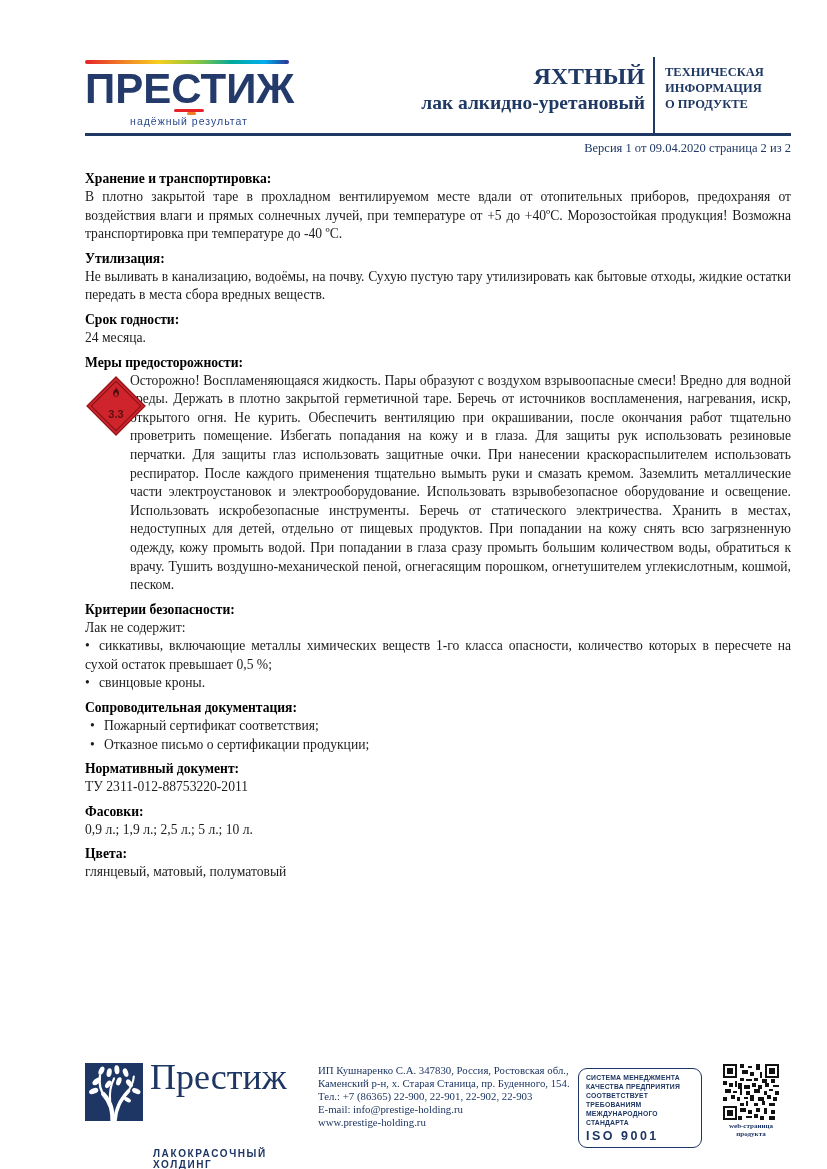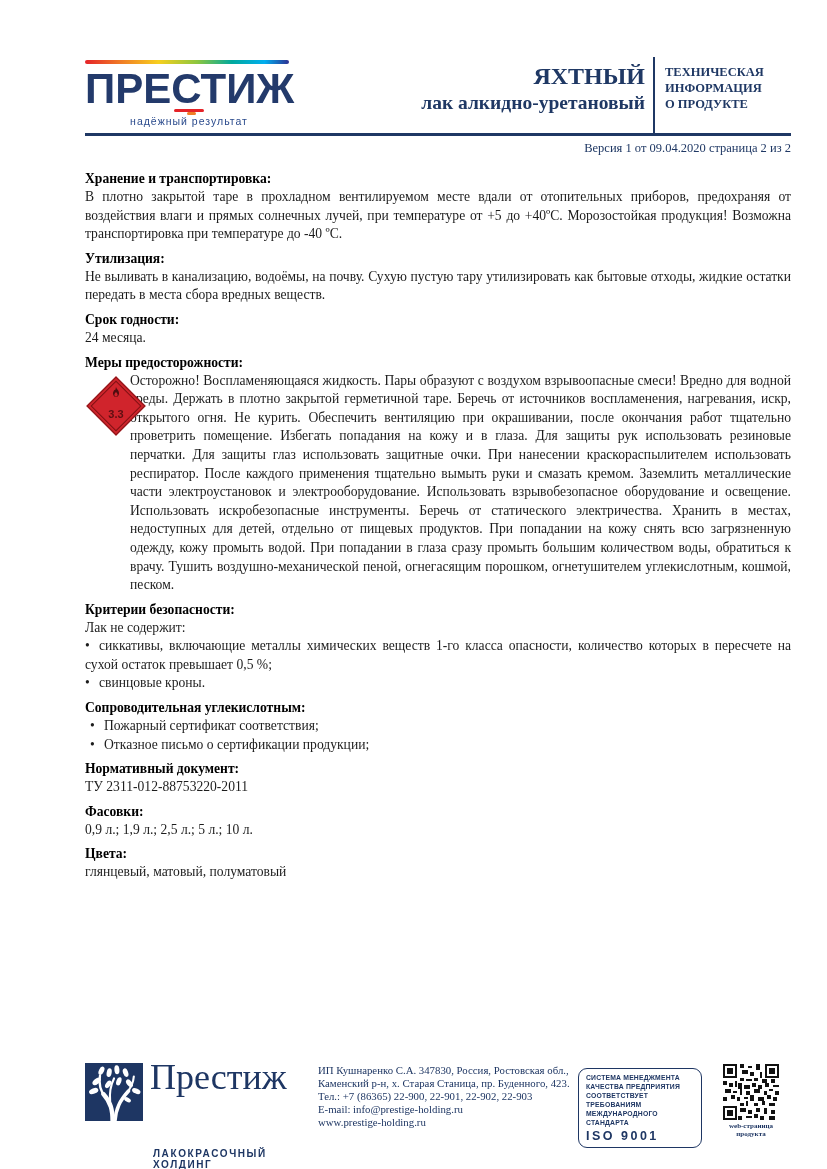--- a/index.html
+++ b/index.html
@@ -153,21 +153,21 @@
         </div>
       </div>
       <p>Осторожно! Воспламеняющаяся жидкость. Пары образуют с воздухом взрывоопасные смеси! Вредно для водной среды. Держать в плотно закрытой герметичной таре. Беречь от источников воспламенения, нагревания, искр, открытого огня. Не курить. Обеспечить вентиляцию при окрашивании, после окончания работ тщательно проветрить помещение. Избегать попадания на кожу и в глаза. Для защиты рук использовать резиновые перчатки. Для защиты глаз использовать защитные очки. При нанесении краскораспылителем использовать респиратор. После каждого применения тщательно вымыть руки и смазать кремом. Заземлить металлические части электроустановок и электрооборудование. Использовать взрывобезопасное оборудование и освещение. Использовать искробезопасные инструменты. Беречь от статического электричества. Хранить в местах, недоступных для детей, отдельно от пищевых продуктов. При попадании на кожу снять всю загрязненную одежду, кожу промыть водой. При попадании в глаза сразу промыть большим количеством воды, обратиться к врачу. Тушить воздушно-механической пеной, огнегасящим порошком, огнетушителем углекислотным, кошмой, песком.</p>
     </div>
 
     <h3>Критерии безопасности:</h3>
     <p class="plain">Лак не содержит:</p>
     <div class="bullet-line"><span class="b">•</span><span>сиккативы, включающие металлы химических веществ 1-го класса опасности, количество которых в пересчете на сухой остаток превышает 0,5 %;</span></div>
     <div class="bullet-line"><span class="b">•</span><span>свинцовые кроны.</span></div>
 
-    <h3>Сопроводительная углекислотным:</h3>
+    <h3>Сопроводительная документация:</h3>
     <div class="doc-bullets">
       <div class="bullet-line"><span class="b">•</span><span>Пожарный сертификат соответствия;</span></div>
       <div class="bullet-line"><span class="b">•</span><span>Отказное письмо о сертификации продукции;</span></div>
     </div>
 
     <h3>Нормативный документ:</h3>
     <p class="plain">ТУ 2311-012-88753220-2011</p>
 
     <h3>Фасовки:</h3>
     <p class="plain">0,9 л.; 1,9 л.; 2,5 л.; 5 л.; 10 л.</p>
@@ -199,21 +199,21 @@
   </div>
 
   <div class="company-name">Престиж</div>
   <div class="company-sub">
     <div>ЛАКОКРАСОЧНЫЙ</div>
     <div>ХОЛДИНГ</div>
   </div>
 
   <div class="address">
     <div>ИП Кушнаренко С.А. 347830, Россия, Ростовская обл.,</div>
-    <div>Каменский р-н, х. Старая Станица, пр. Буденного, 423.</div>
+    <div>Каменский р-н, х. Старая Станица, пр. Буденного, 154.</div>
     <div>Тел.: +7 (86365) 22-900, 22-901, 22-902, 22-903</div>
     <div class="lnk">E-mail: info@prestige-holding.ru</div>
     <div class="lnk">www.prestige-holding.ru</div>
   </div>
 
   <div class="iso-badge">
     <div class="iso-line">СИСТЕМА МЕНЕДЖМЕНТА</div>
     <div class="iso-line">КАЧЕСТВА ПРЕДПРИЯТИЯ</div>
     <div class="iso-line">СООТВЕТСТВУЕТ ТРЕБОВАНИЯМ</div>
     <div class="iso-line">МЕЖДУНАРОДНОГО СТАНДАРТА</div>

